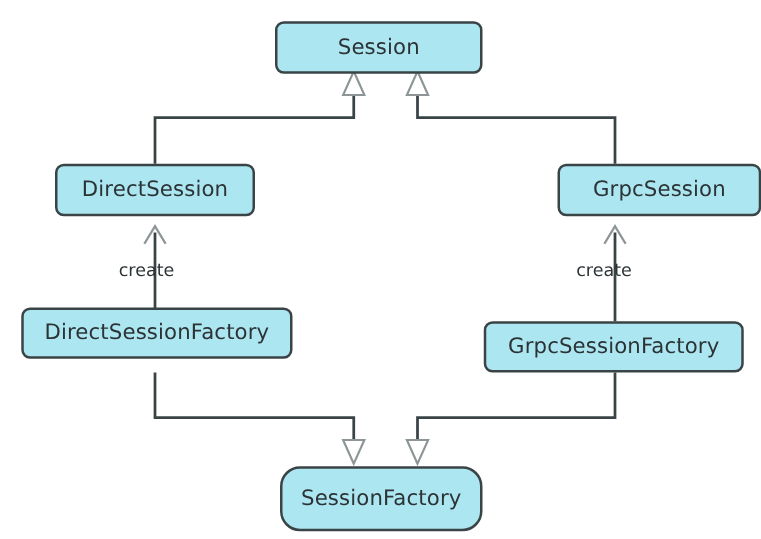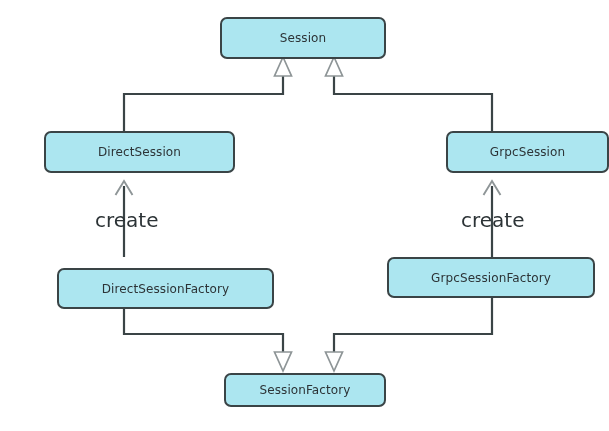--- a/index.html
+++ b/index.html
@@ -30,30 +30,30 @@
     background: #ace6f0;
     border: 2px solid #3a4446;
     border-radius: 7px;
     display: flex;
     align-items: center;
     justify-content: center;
     z-index: 3;
   }
   .node-label {
     font-family: "DejaVu Sans", "Liberation Sans", sans-serif;
-    font-size: 12px;
+    font-size: 17px;
     color: #2c3336;
     line-height: 1;
     white-space: nowrap;
     letter-spacing: 0.1px;
   }
   .edge-label {
     position: absolute;
     font-family: "DejaVu Sans", "Liberation Sans", sans-serif;
-    font-size: 20px;
+    font-size: 14px;
     color: #2c3336;
     white-space: nowrap;
     z-index: 4;
     line-height: 1;
   }
 </style>
 </head>
 <body>
 
 <div id="diagram-canvas">
@@ -89,37 +89,37 @@
       <path d="M 492 298 L 492 334 L 334 334 L 334 352" fill="none" stroke="#3a4446" stroke-width="2.2" stroke-linejoin="miter" stroke-linecap="butt"></path>
       <polygon points="334,371 325.5,352 342.5,352" fill="#ffffff" stroke="#8e9597" stroke-width="1.7" stroke-linejoin="miter"></polygon>
     </g>
 
   </svg>
 
   <div class="node-box" style="left:220px; top:17px; width:166px; height:42px;">
     <span class="node-label">Session</span>
   </div>
 
-  <div class="node-box" style="left:44px; top:131px; width:191px; height:42px;">
+  <div class="node-box" style="left:44px; top:131px; width:160px; height:42px;">
     <span class="node-label">DirectSession</span>
   </div>
 
   <div class="node-box" style="left:410px; top:131px; width:163px; height:42px;margin-left:36px;">
     <span class="node-label">GrpcSession</span>
   </div>
 
-  <div class="node-box" style="left:17px; top:268px; width:217px; height:41px;margin-left:40px;">
+  <div class="node-box" style="left:17px; top:246px; width:217px; height:41px;">
     <span class="node-label">DirectSessionFactory</span>
   </div>
 
   <div class="node-box" style="left:387px; top:257px; width:208px; height:41px;align-items:center;">
     <span class="node-label">GrpcSessionFactory</span>
   </div>
 
-  <div class="node-box" style="left:224px; top:373px; width:162px; height:34px;">
+  <div class="node-box" style="left:224px; top:373px; width:162px; height:52px;border-radius:16px;">
     <span class="node-label">SessionFactory</span>
   </div>
 
   <div class="edge-label" style="left:95px; top:210px;">create</div>
 
   <div class="edge-label" style="left:461px; top:210px;">create</div>
 
 </div>
 
 </body></html>

